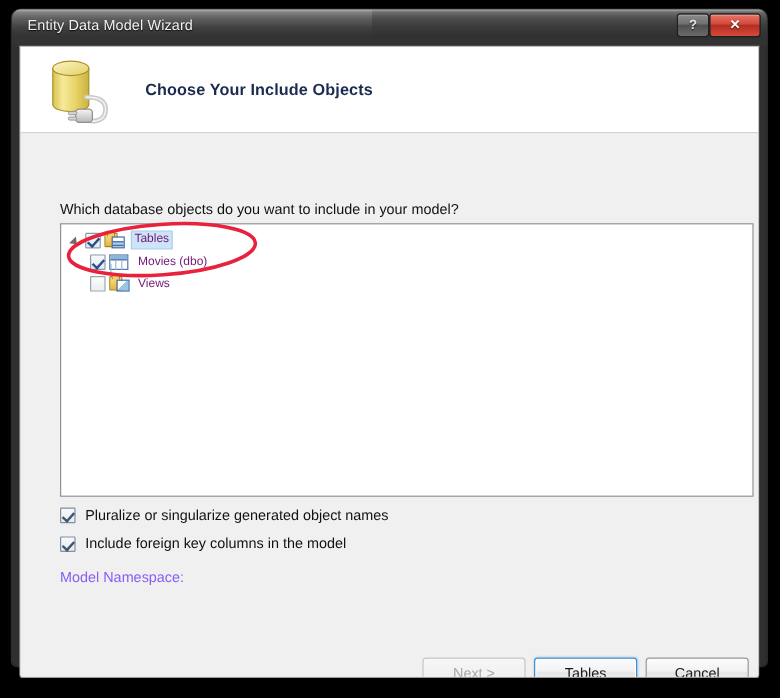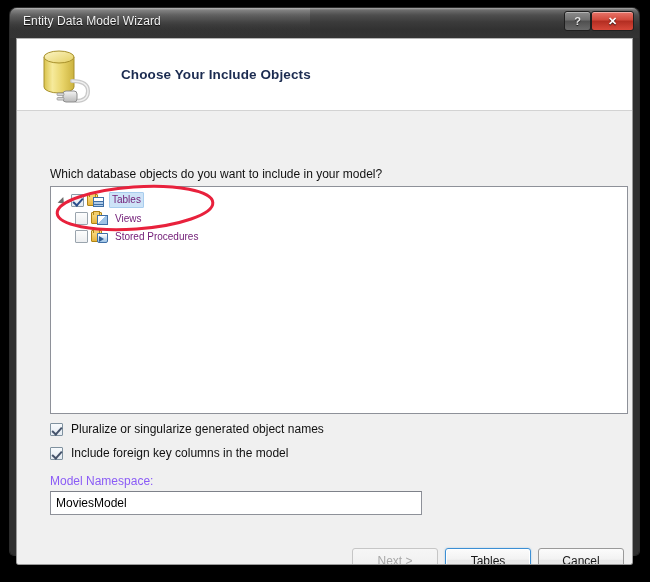--- a/index.html
+++ b/index.html
@@ -391,52 +391,48 @@
         <div class="tree-row" id="row-tables">
           <span class="expander"></span>
           <span class="tv-check checked"></span>
           <span class="ico">
             <span class="fold"></span>
               <span class="badge grid"></span>
           </span>
           <span class="node-label selected">Tables</span>
         </div>
 
+        <div class="tree-row" id="row-movies">
+          <span class="tv-check checked"></span>
+          <span class="tbl-ico"></span>
+          <span class="node-label">Movies (dbo)</span>
+        </div>
 
         <div class="tree-row" id="row-views">
           <span class="tv-check empty"></span>
           <span class="ico">
             <span class="fold"></span>
               <span class="badge view"></span>
           </span>
           <span class="node-label">Views</span>
         </div>
 
-        <div class="tree-row" id="row-sprocs">
-          <span class="tv-check empty"></span>
-          <span class="ico">
-            <span class="fold"></span>
-              <span class="badge sproc"></span>
-          </span>
-          <span class="node-label">Stored Procedures</span>
-        </div>
 
       </div>
 
       <div class="opt-row" id="opt-pluralize">
         <span class="opt-check checked"></span>
         <span>Pluralize or singularize generated object names</span>
       </div>
       <div class="opt-row" id="opt-fk">
         <span class="opt-check checked"></span>
         <span>Include foreign key columns in the model</span>
       </div>
 
       <div id="ns-label">Model Namespace:</div>
-      <input id="ns-input" type="text" value="MoviesModel" style="">
 
       <button class="btn" id="btn-previous">&lt; Previous</button>
       <button class="btn" id="btn-next" disabled="">Next &gt;</button>
       <button class="btn" id="btn-finish">Tables</button>
       <button class="btn" id="btn-cancel">Cancel</button>
 
       <svg id="annotation" viewBox="0 0 615 454">
         <ellipse cx="118" cy="96" rx="78" ry="21" fill="none" stroke="#e8213c" stroke-width="3" transform="rotate(-4 118 96)"></ellipse>
       </svg>
 

